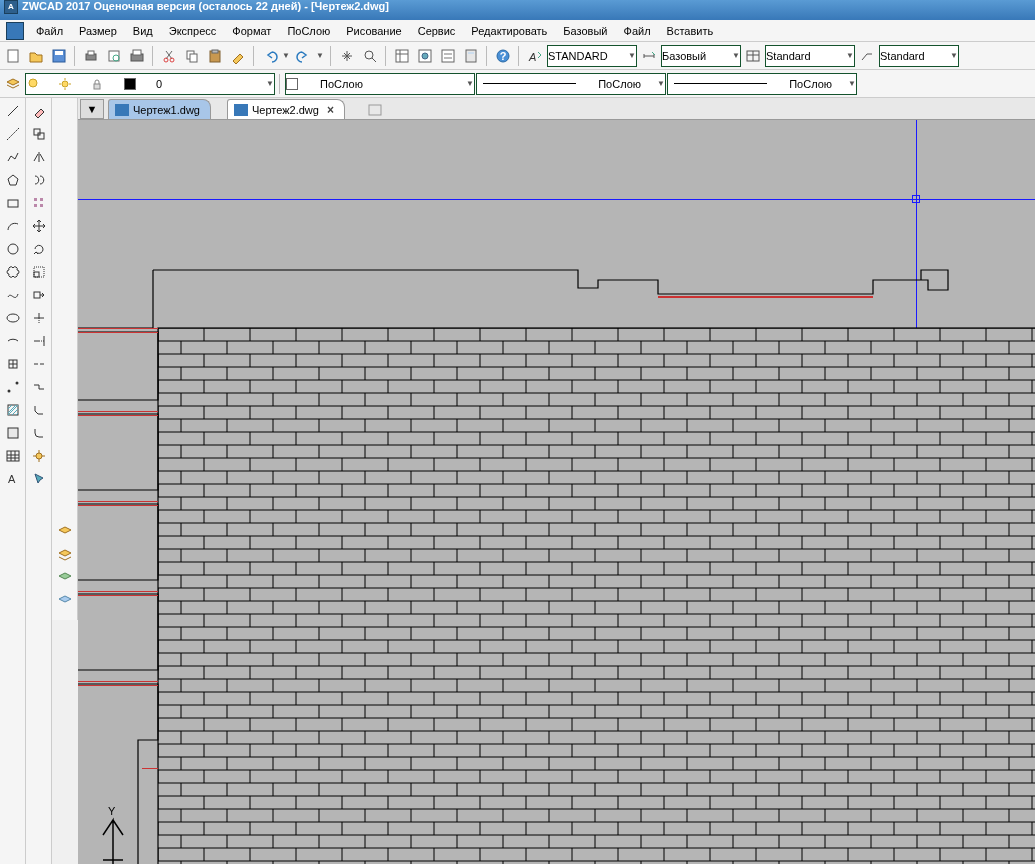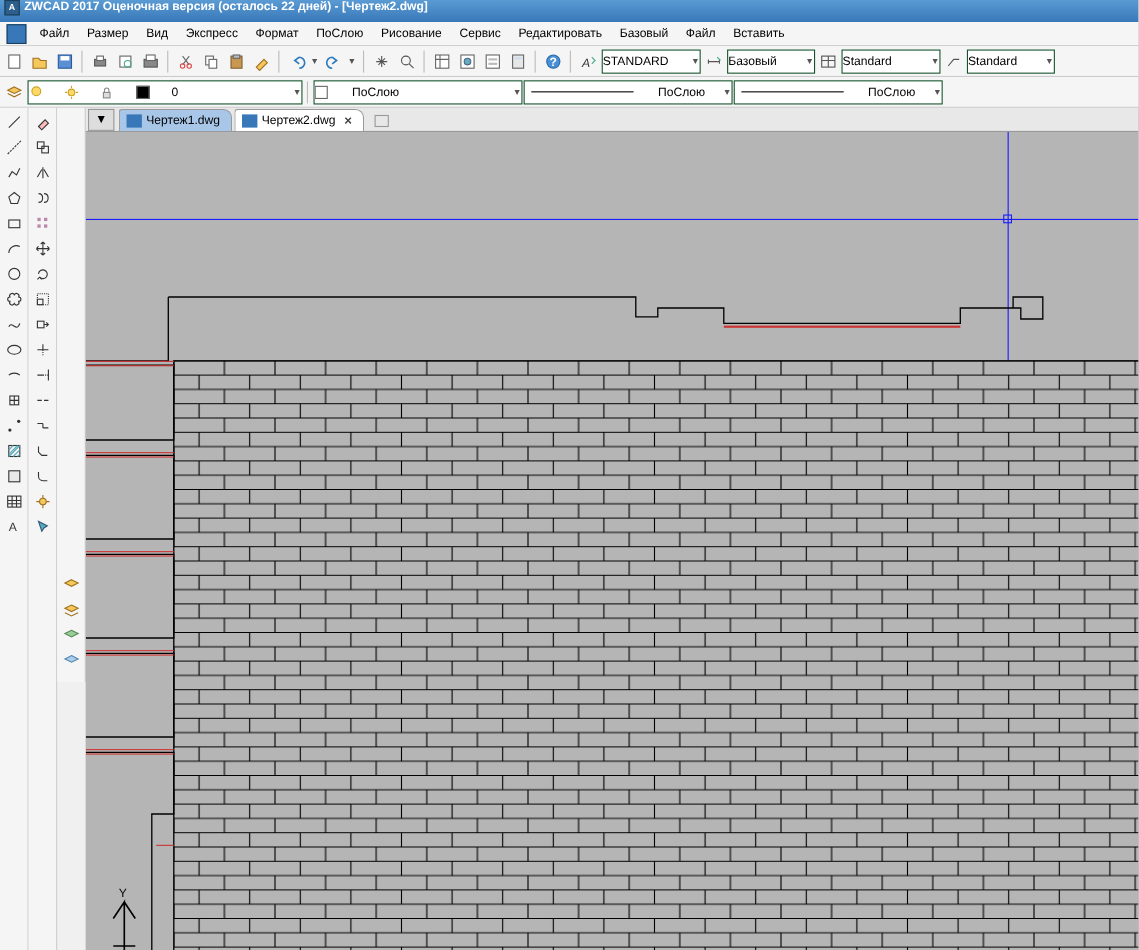--- a/index.html
+++ b/index.html
@@ -15,21 +15,21 @@
 .tb-sep { width: 2px; height: 20px; border-left: 1px solid #bbb; margin: 0 3px; }
 .tb-dropdown { height: 22px; border: 1px solid #14532d; background: #fff; display: flex; align-items: center; padding: 0 0; position: relative; gap: 16px; }
 .tb-dropdown .arrow { margin-left: auto; font-size: 8px; color: #555; }
 .tb-combo { min-width: 80px; }
 .work-area { flex: 1; display: flex; }
 .tool-col { width: 26px; background: #f5f5f5; border-right: 1px solid #ccc; display: flex; flex-direction: column; align-items: center; padding-top: 2px; gap: 1px; }
 .tool-btn { width: 22px; height: 22px; display: flex; align-items: center; justify-content: center; border: 1px solid transparent; cursor: default; }
 .canvas-wrap { flex: 1; display: flex; flex-direction: column; background: #b5b5b5; }
 .tab-strip { height: 22px; background: #e8e8e8; display: flex; align-items: flex-end; border-bottom: 1px solid #999; padding-left: 2px; }
 .tab-drop { width: 24px; height: 20px; background: #ddd; border: 1px solid #999; display: flex; align-items: center; justify-content: center; margin-right: 4px; }
-.doc-tab { height: 20px; padding: 0 10px 0 6px; display: flex; align-items: center; gap: 4px; border: 1px solid #999; border-bottom: none; border-top-left-radius: 3px; border-top-right-radius: 8px; background: #a8c6e8; margin-right: 2px; cursor: default; }
+.doc-tab { height: 20px; padding: 0 10px 0 6px; display: flex; align-items: center; gap: 4px; border: 1px solid #999; border-bottom: none; border-top-left-radius: 3px; border-top-right-radius: 8px; background: #a8c6e8; margin-right: 16px; cursor: default; }
 .doc-tab.active { background: #fff; }
 .doc-icon { width: 14px; height: 12px; background: #3878b8; }
 .tab-close { font-size: 12px; font-weight: bold; color: #444; margin-left: 4px; }
 .tab-add { width: 20px; height: 18px; margin-left: 4px; display: flex; align-items: center; justify-content: center; }
 .canvas { flex: 1; position: relative; background: #b5b5b5; overflow: hidden; }
 .crosshair-v { position: absolute; top: 0; bottom: 0; width: 1px; background: #1a1aff; }
 .crosshair-h { position: absolute; left: 0; right: 0; height: 1px; background: #1a1aff; }
 .cursor-box { position: absolute; width: 8px; height: 8px; border: 1px solid #1a1aff; }
 .brick-wall { position: absolute; background: #b5b5b5; }
 .brick-wall svg { display: block; }

